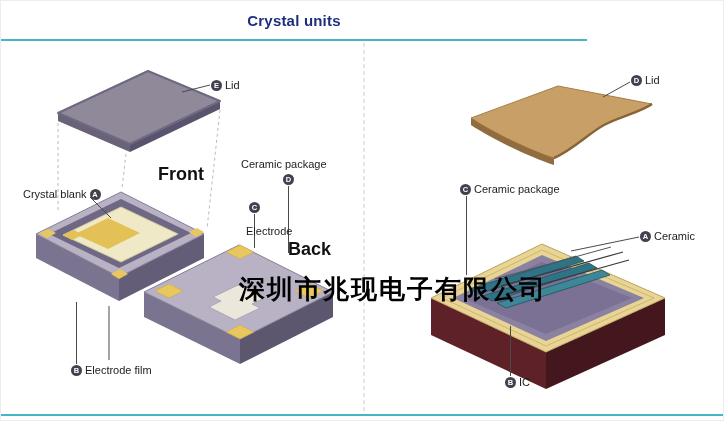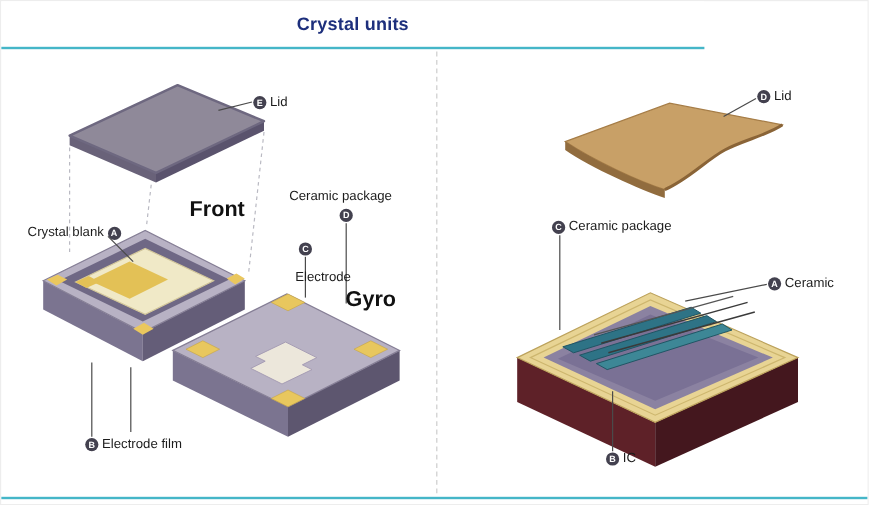--- a/index.html
+++ b/index.html
@@ -134,21 +134,21 @@
     <span>Crystal blank</span>
     <span class="badge" style="background: rgb(67, 65, 79);">A</span>
   </div>
 
   <div class="label" style="left:240px;top:157px;">Ceramic package</div>
   <span class="badge abs" style="left: 282px; top: 173px; background: rgb(67, 65, 79);">D</span>
 
   <div class="label" style="left:245px;top:185px;margin-top:39px;">Electrode</div>
   <span class="badge abs" style="left: 248px; top: 201px; background: rgb(67, 65, 79);">C</span>
 
-  <div class="label label-bold" style="left:287px;top:242px;">Gyro</div>
+  <div class="label label-bold" style="left:287px;top:242px;">Back</div>
 
   <div class="label" style="left:70px;top:363px;">
     <span class="badge" style="background: rgb(67, 65, 79);">B</span>
     <span>Electrode film</span>
   </div>
 
   <div class="label" style="left:630px;top:73px;">
     <span class="badge" style="background: rgb(67, 65, 79);">D</span>
     <span>Lid</span>
   </div>
@@ -161,15 +161,16 @@
   <div class="label" style="left:639px;top:229px;">
     <span class="badge" style="background: rgb(67, 65, 79);">A</span>
     <span>Ceramic</span>
   </div>
 
   <div class="label" style="left:504px;top:375px;">
     <span class="badge" style="background: rgb(67, 65, 79);">B</span>
     <span>IC</span>
   </div>
 
+  <div class="watermark">深圳市兆现电子有限公司</div>
 
   <div class="bottom-rule" style="background: rgb(69, 182, 200);"></div>
 </div>
 
 </body></html>

